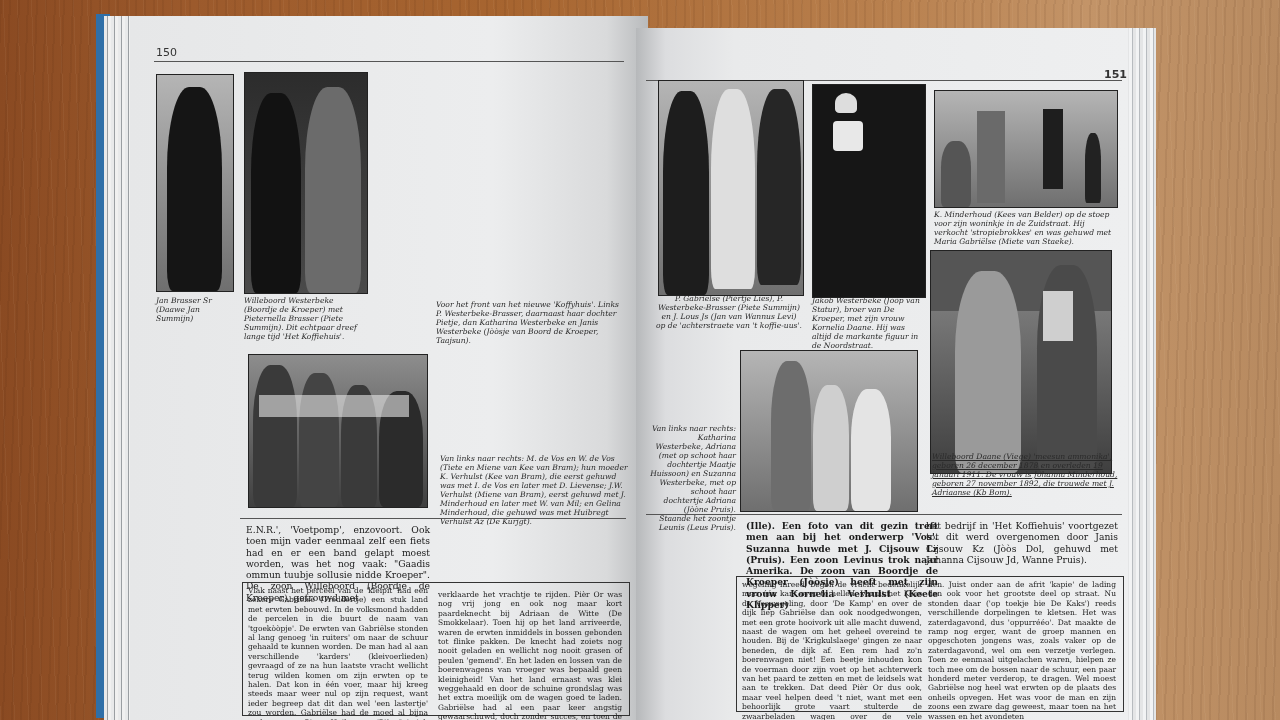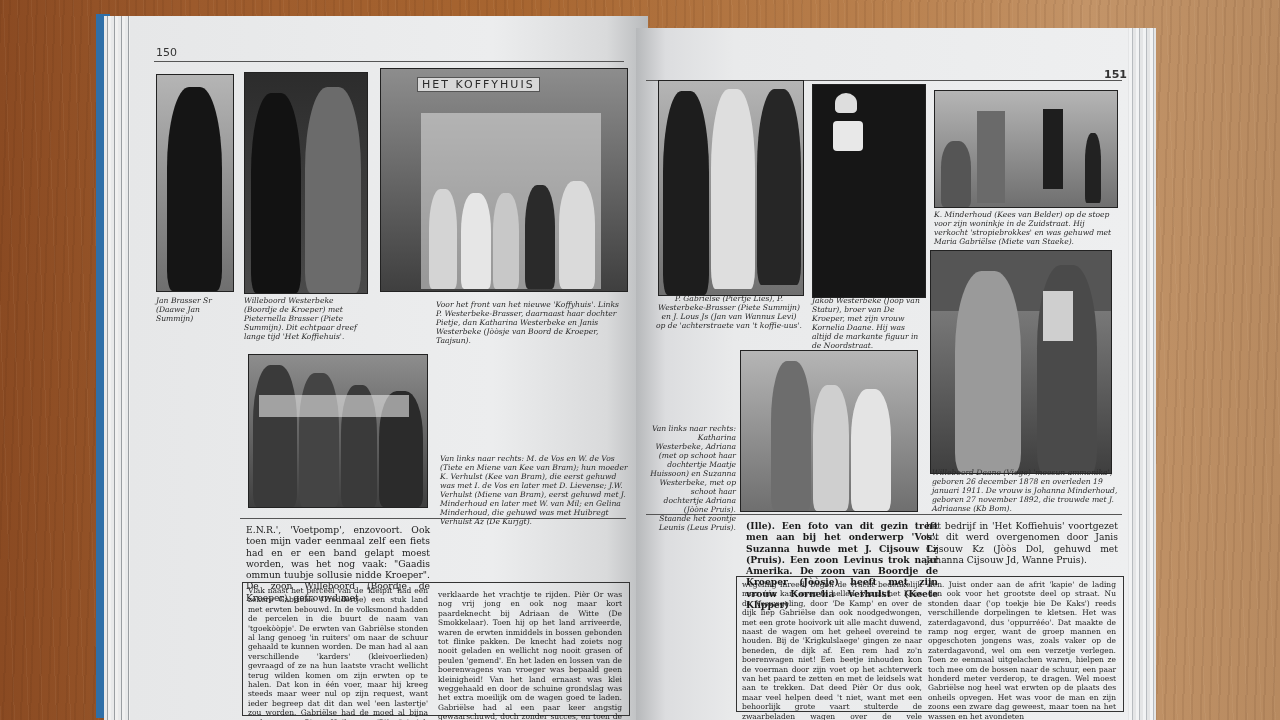--- a/index.html
+++ b/index.html
@@ -45,29 +45,20 @@
   <div class="pnum" style="left:26px;top:30px;">150</div>
   <div class="rule" style="left:24px;top:45px;width:470px;"></div>
 
   <div class="photo light" style="left:26px;top:58px;width:76px;height:216px;">
     <div class="fig" style="left:10px;top:12px;width:55px;height:204px;background:#151515;"></div>
   </div>
   <div class="photo" style="left:114px;top:56px;width:122px;height:220px;background:linear-gradient(180deg,#2c2c2c,#4a4a4a);">
     <div class="fig" style="left:6px;top:20px;width:50px;height:200px;background:#121212;"></div>
     <div class="fig" style="left:60px;top:14px;width:56px;height:206px;background:#6b6b6b;"></div>
   </div>
-  <div class="photo mid" style="left:250px;top:52px;width:246px;height:222px;">
-    <div class="sign" style="left:36px;top:8px;">HET KOFFYHUIS</div>
-    <div style="position:absolute;left:40px;top:44px;width:180px;height:176px;background:#e0e0e0;opacity:.55;"></div>
-    <div class="fig" style="left:48px;top:120px;width:28px;height:100px;background:#d4d4d4;"></div>
-    <div class="fig" style="left:80px;top:124px;width:30px;height:96px;background:#e6e6e6;"></div>
-    <div class="fig" style="left:112px;top:124px;width:26px;height:96px;background:#c8c8c8;"></div>
-    <div class="fig" style="left:144px;top:116px;width:30px;height:104px;background:#2a2a2a;"></div>
-    <div class="fig" style="left:178px;top:112px;width:36px;height:108px;background:#dadada;"></div>
-  </div>
 
   <div class="cap" style="left:26px;top:280px;width:80px;">Jan Brasser Sr (Daawe Jan Summijn)</div>
   <div class="cap" style="left:114px;top:280px;width:122px;">Willeboord Westerbeke (Boordje de Kroeper) met Pieternella Brasser (Piete Summijn). Dit echtpaar dreef lange tijd 'Het Koffiehuis'.</div>
   <div class="cap" style="left:306px;top:284px;width:190px;">Voor het front van het nieuwe 'Koffyhuis'. Links P. Westerbeke-Brasser, daarnaast haar dochter Pietje, dan Katharina Westerbeke en Janis Westerbeke (Jòòsje van Boord de Kroeper, Taajsun).</div>
 
   <div class="photo mid" style="left:118px;top:338px;width:178px;height:152px;">
     <div class="fig" style="left:4px;top:10px;width:44px;height:142px;background:#3a3a3a;"></div>
     <div class="fig" style="left:50px;top:18px;width:40px;height:134px;background:#444;"></div>
     <div class="fig" style="left:92px;top:30px;width:36px;height:122px;background:#3a3a3a;"></div>
     <div class="fig" style="left:130px;top:36px;width:44px;height:116px;background:#2b2b2b;"></div>
@@ -107,21 +98,21 @@
 
   <div class="cap" style="left:20px;top:266px;width:146px;text-align:center;">P. Gabriëlse (Pièrtje Lies), P. Westerbeke-Brasser (Piete Summijn) en J. Lous Js (Jan van Wannus Levi) op de 'achterstraete van 't koffie-uus'.</div>
   <div class="cap" style="left:176px;top:268px;width:112px;">Jakob Westerbeke (Jòòp van Statur), broer van De Kroeper, met zijn vrouw Kornelia Daane. Hij was altijd de markante figuur in de Noordstraat.</div>
 
   <div class="photo mid" style="left:294px;top:222px;width:180px;height:222px;">
     <div style="position:absolute;left:0;top:0;width:180px;height:60px;background:#555;"></div>
     <div class="fig" style="left:24px;top:20px;width:66px;height:202px;background:#9a9a9a;"></div>
     <div class="fig" style="left:106px;top:14px;width:60px;height:208px;background:#4a4a4a;"></div>
     <div style="position:absolute;left:112px;top:40px;width:30px;height:50px;background:#cfcfcf;"></div>
   </div>
-  <div class="cap" style="left:296px;top:440px;width:186px;">Willeboord Daane (Viege) 'meesun ammonika', geboren 26 december 1878 en overleden 19 januari 1911. De vrouw is Johanna Minderhoud, geboren 27 november 1892, die trouwde met J. Adriaanse (Kb Bom).</div>
+  <div class="cap" style="left:296px;top:424px;width:186px;text-decoration:underline;">Willeboord Daane (Viege) 'meesun ammonika', geboren 26 december 1878 en overleden 19 januari 1911. De vrouw is Johanna Minderhoud, geboren 27 november 1892, die trouwde met J. Adriaanse (Kb Bom).</div>
 
   <div class="photo light" style="left:104px;top:322px;width:176px;height:160px;">
     <div class="fig" style="left:30px;top:10px;width:40px;height:150px;background:#6d6d6d;"></div>
     <div class="fig" style="left:72px;top:34px;width:36px;height:126px;background:#cfcfcf;"></div>
     <div class="fig" style="left:110px;top:38px;width:40px;height:122px;background:#e4e4e4;"></div>
   </div>
   <div class="cap" style="left:14px;top:396px;width:86px;text-align:right;">Van links naar rechts: Katharina Westerbeke, Adriana (met op schoot haar dochtertje Maatje Huissoon) en Suzanna Westerbeke, met op schoot haar dochtertje Adriana (Jòòne Pruis). Staande het zoontje Leunis (Leus Pruis).</div>
 
   <div class="rule" style="left:10px;top:486px;width:476px;"></div>
 

